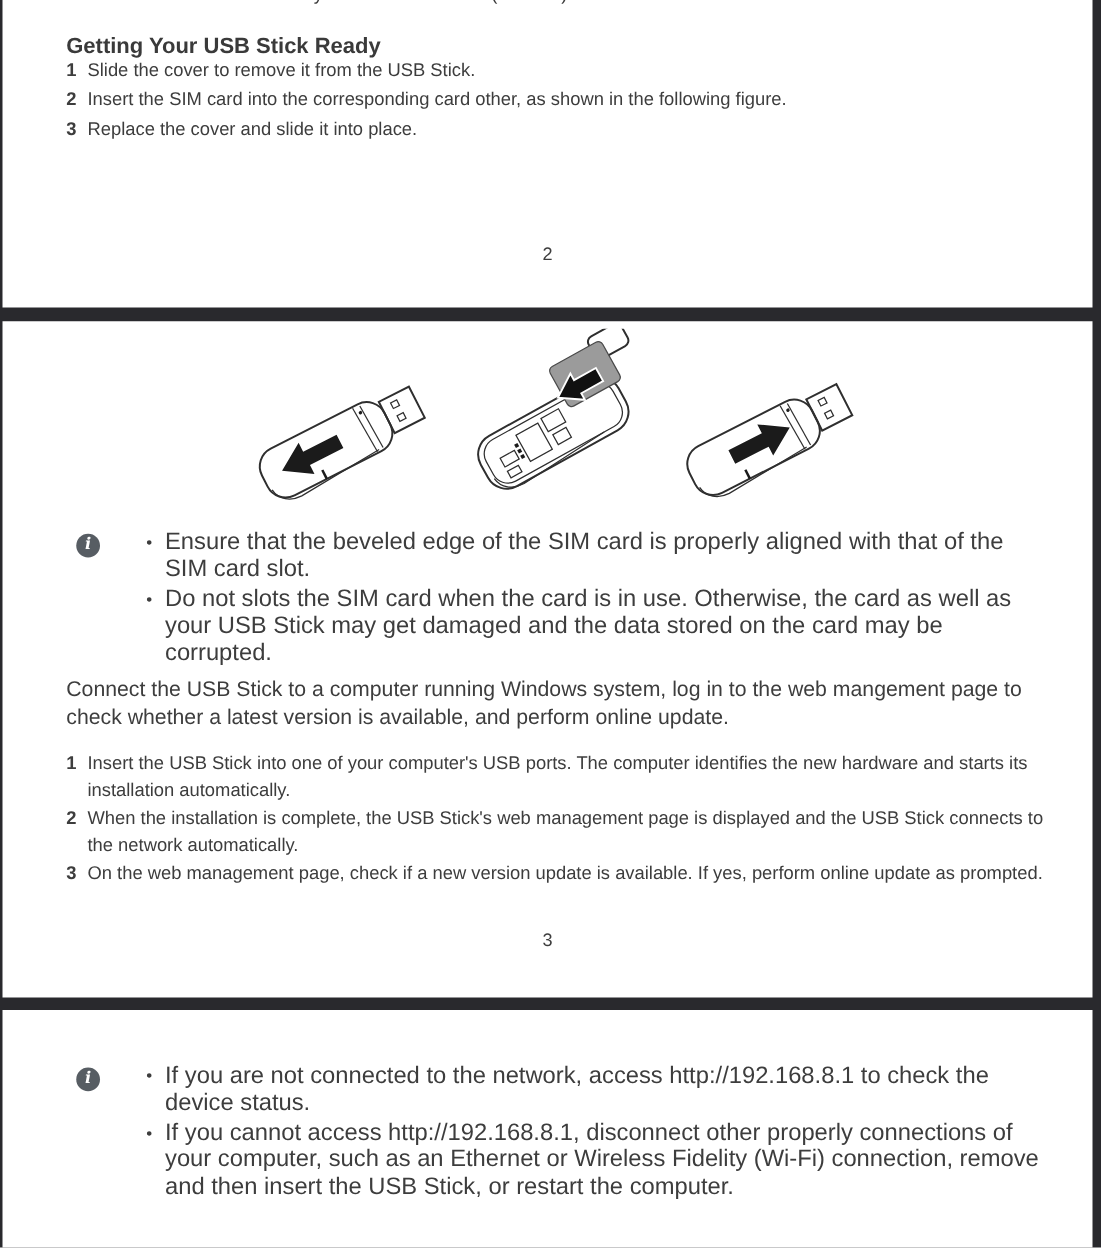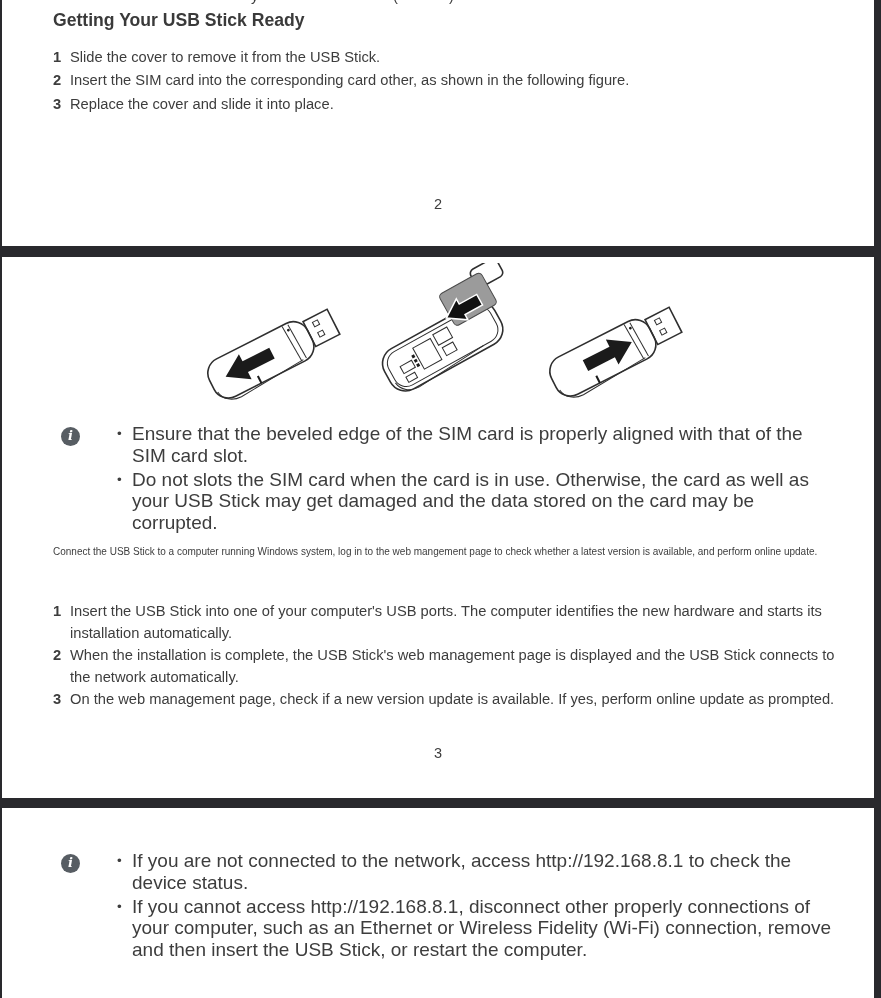--- a/index.html
+++ b/index.html
@@ -23,21 +23,21 @@
   #page-1{top:0;height:246px;}
   #page-2{top:257px;height:541px;}
   #page-3{top:808px;height:190px;}
 
   .frag{position:absolute;top:-12px;font-size:14.7px;color:var(--ink);}
 
   .h1{
     position:absolute;left:51px;margin:0;
     font-size:17.6px;font-weight:bold;color:#3a3a3a;line-height:20px;
   }
-  .body-text{font-size:10px;line-height:21.7px;color:var(--ink);}
+  .body-text{font-size:17px;line-height:21.7px;color:var(--ink);}
 
   .steps{position:absolute;left:51px;margin:0;padding:0;list-style:none;}
   .step{display:flex;font-size:14.7px;}
   #page-1 .step{line-height:23.4px;}
   #page-2 .step{line-height:22px;}
   .step .num{font-weight:bold;width:17px;flex:none;}
   #page-1 .step .txt{width:780px;}
   #page-2 .step .txt{width:766px;}
 
   .note{position:absolute;margin:0;padding:0;list-style:none;left:115px;}
@@ -62,21 +62,21 @@
   .fig .solid{fill:#1b1b1b;stroke:none;}
 </style>
 </head>
 <body>
 
 <section class="page" id="page-1">
   <span class="frag" style="left:249px">y</span>
   <span class="frag" style="left:391px">(</span>
   <span class="frag" style="left:447px">)</span>
 
-  <h2 class="h1" style="top:10px">Getting Your USB Stick Ready</h2>
+  <h2 class="h1" style="top:26px">Getting Your USB Stick Ready</h2>
 
   <ol class="steps" style="top:46px">
     <li class="step">
       <span class="num">1</span>
       <span class="txt">Slide the cover to remove it from the USB Stick.</span>
     </li>
     <li class="step">
       <span class="num">2</span>
       <span class="txt">Insert the SIM card into the corresponding card other, as shown in the following figure.</span>
     </li>

